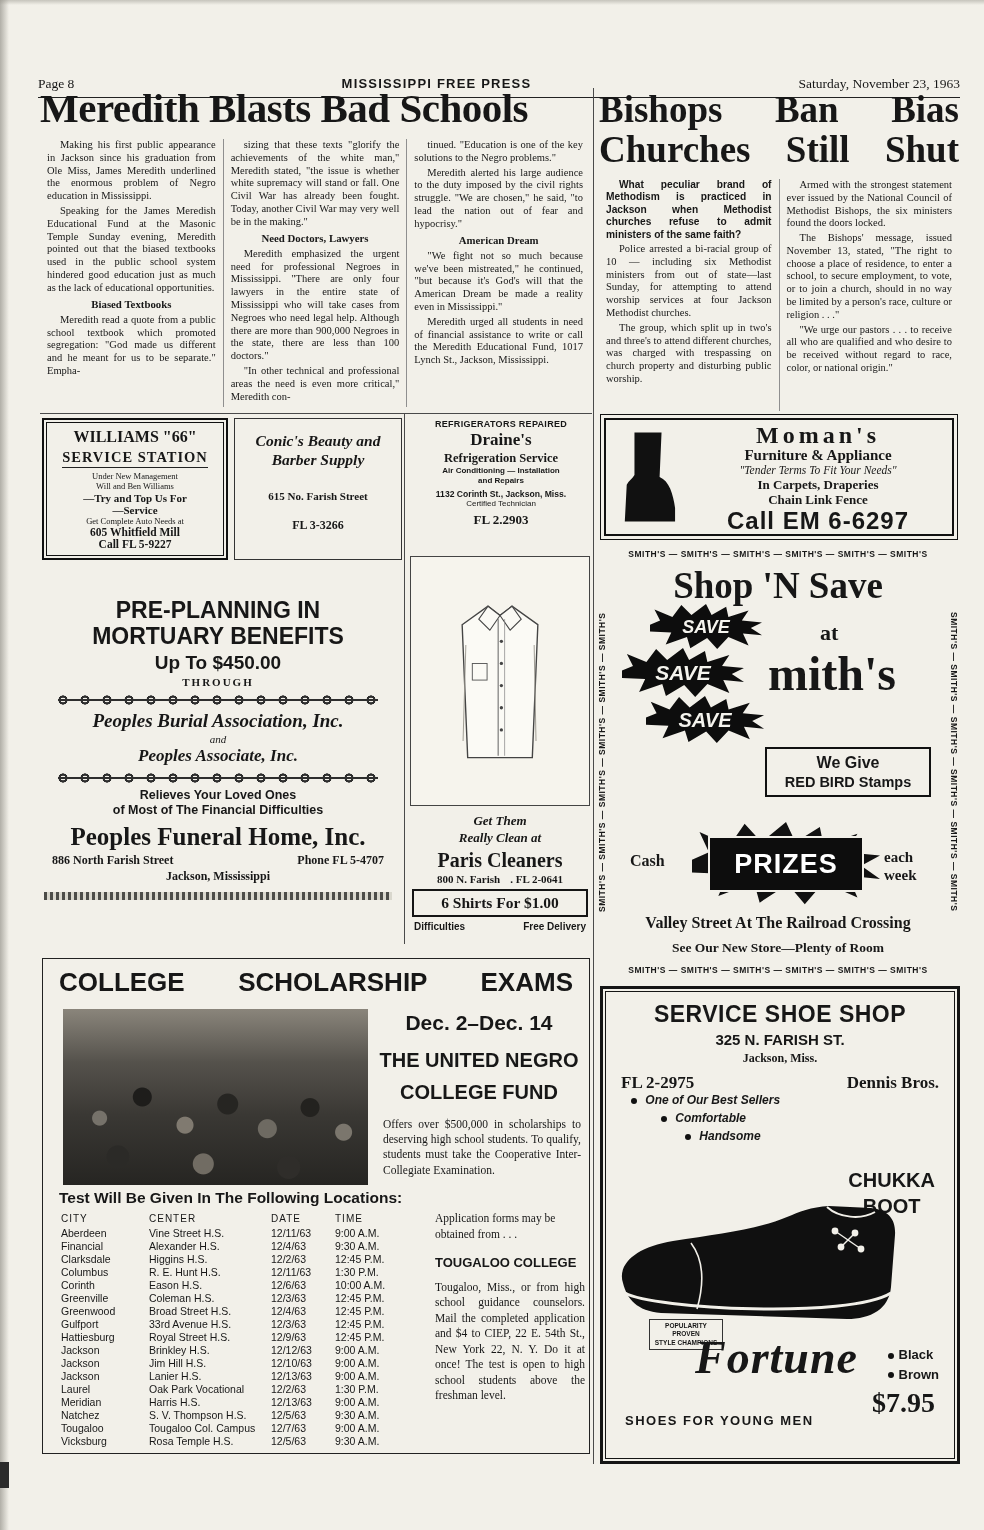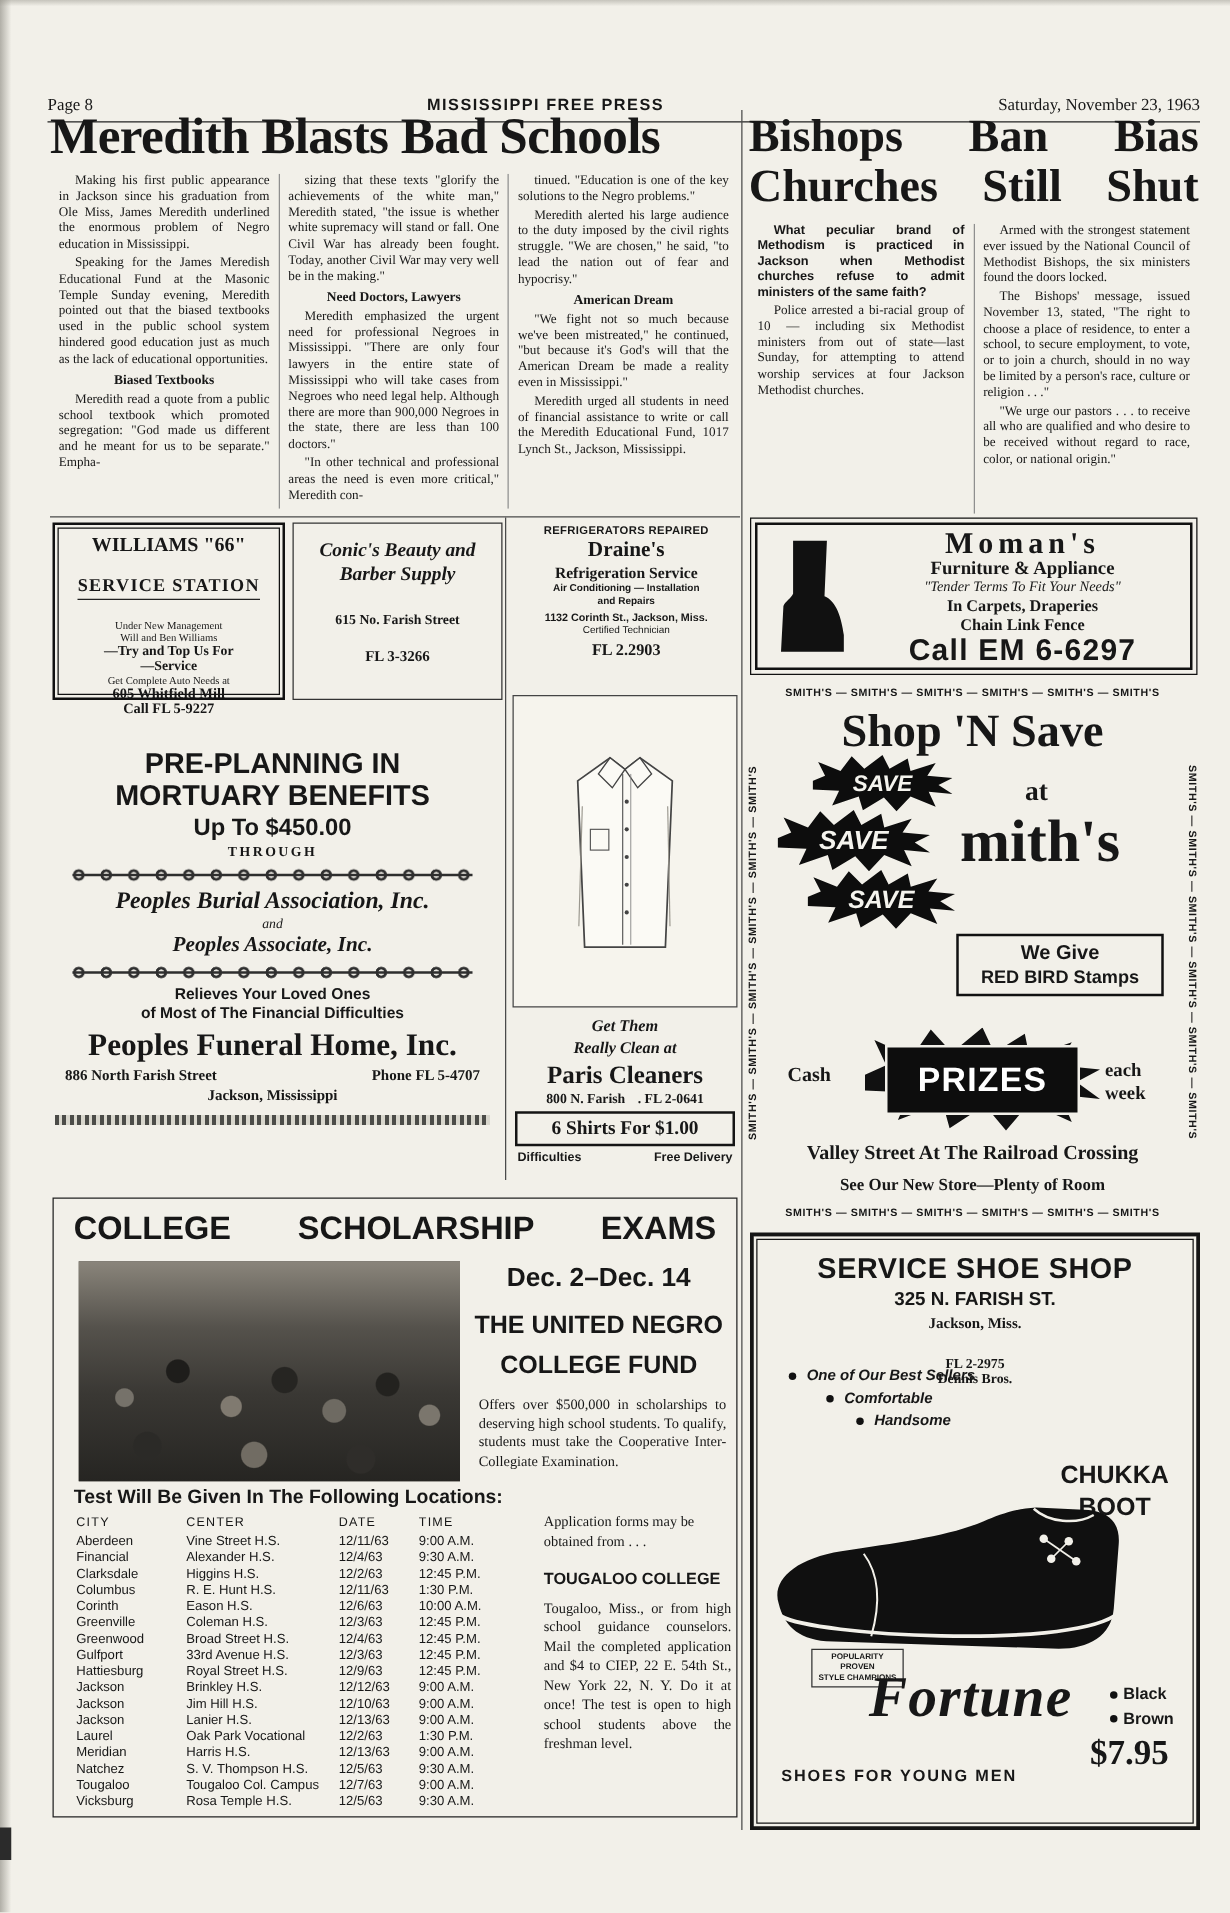--- a/index.html
+++ b/index.html
@@ -45,21 +45,21 @@
 
   
   .ad { position:absolute; text-align:center; }
 
   
   .ad-williams { left:42px; top:418px; width:186px; height:142px; border:2.5px solid #111; padding:2px; }
   .ad-williams .inner { border:1px solid #111; height:100%; padding:5px 3px;
     display:flex; flex-direction:column; justify-content:space-between; }
   .wm-name1 { font-weight:bold; font-size:16px; }
   .wm-name2 { font-weight:bold; font-size:14.5px; letter-spacing:1px; border-bottom:1px solid #222;
-    display:inline-block; margin:15px auto; padding-bottom:1px; }
+    display:inline-block; margin:3px auto; padding-bottom:1px; }
   .wm-small { font-size:8.5px; }
   .wm-try { font-weight:bold; font-size:11px; }
   .wm-big { font-weight:bold; font-size:11.5px; }
 
   
   .ad-conics { left:234px; top:418px; width:168px; height:142px; border:1px solid #333; padding:12px 6px; }
   .cn-name { font-style:italic; font-weight:bold; font-size:15.5px; line-height:1.25; }
   .cn-addr { font-weight:bold; font-size:11px; margin-top:20px; }
   .cn-phone { font-weight:bold; font-size:12px; margin-top:16px; }
 
@@ -193,22 +193,22 @@
   .sc-app2 { text-align:justify; }
 
   
   .ad-shoeshop { left:600px; top:986px; width:360px; height:478px; border:3px solid #151515;
     box-shadow:inset 0 0 0 2px #f2f0e9, inset 0 0 0 3px #151515; background:#f2f0e9; }
   .ss-name { position:absolute; top:12px; left:0; right:0; font-family:"Liberation Sans",sans-serif;
     font-weight:bold; font-size:23px; letter-spacing:.5px; }
   .ss-addr { position:absolute; top:42px; left:0; right:0; font-family:"Liberation Sans",sans-serif;
     font-weight:bold; font-size:15px; }
   .ss-city { position:absolute; top:62px; left:0; right:0; font-weight:bold; font-size:12px; }
-  .ss-row { position:absolute; top:96px; left:18px; right:18px; display:flex;
-    justify-content:space-between; font-weight:bold; font-size:11px;flex-direction:column; }
+  .ss-row { position:absolute; top:84px; left:18px; right:18px; display:flex;
+    justify-content:space-between; font-weight:bold; font-size:17px; }
   .ss-bullet { position:absolute; text-align:left; font-style:italic; font-weight:bold; font-size:12px;
     font-family:"Liberation Sans",sans-serif; }
   .ss-b1 { top:104px; left:28px; } .ss-b2 { top:122px; left:58px; } .ss-b3 { top:140px; left:82px; }
   .dot { display:inline-block; width:6px; height:6px; background:#111; border-radius:50%;
     margin-right:5px; vertical-align:middle; }
   .ss-style { position:absolute; right:22px; top:178px; font-family:"Liberation Sans",sans-serif;
     font-weight:bold; font-size:20px; line-height:1.3; text-align:center; }
   .ss-shoe { position:absolute; left:6px; top:198px; width:330px; height:150px; }
   .ss-badge { position:absolute; left:46px; top:330px; width:74px; border:1px solid #333; padding:2px 1px;
     font-family:"Liberation Sans",sans-serif; font-weight:bold; font-size:6.5px; line-height:1.3; }
@@ -264,20 +264,21 @@
 
 <section class="bishops">
   <h1>
     <span class="bh-line">Bishops Ban Bias</span>
     <span class="bh-line">Churches Still Shut</span>
   </h1>
   <div class="b-cols">
     <div class="ncol">
       <p class="lead-bold">What peculiar brand of Methodism is practiced in Jackson when Methodist churches refuse to admit ministers of the same faith?</p>
       <p>Police arrested a bi-racial group of 10 — including six Methodist ministers from out of state—last Sunday, for attempting to attend worship services at four Jackson Methodist churches.</p>
+      <p>The group, which split up in two's and three's to attend different churches, was charged with trespassing on church property and disturbing public worship.</p>
     </div>
     <div class="ncol">
       <p>Armed with the strongest statement ever issued by the National Council of Methodist Bishops, the six ministers found the doors locked.</p>
       <p>The Bishops' message, issued November 13, stated, "The right to choose a place of residence, to enter a school, to secure employment, to vote, or to join a church, should in no way be limited by a person's race, culture or religion . . ."</p>
       <p>"We urge our pastors . . . to receive all who are qualified and who desire to be received without regard to race, color, or national origin."</p>
     </div>
   </div>
 </section>
 
 <div class="ad ad-williams">

